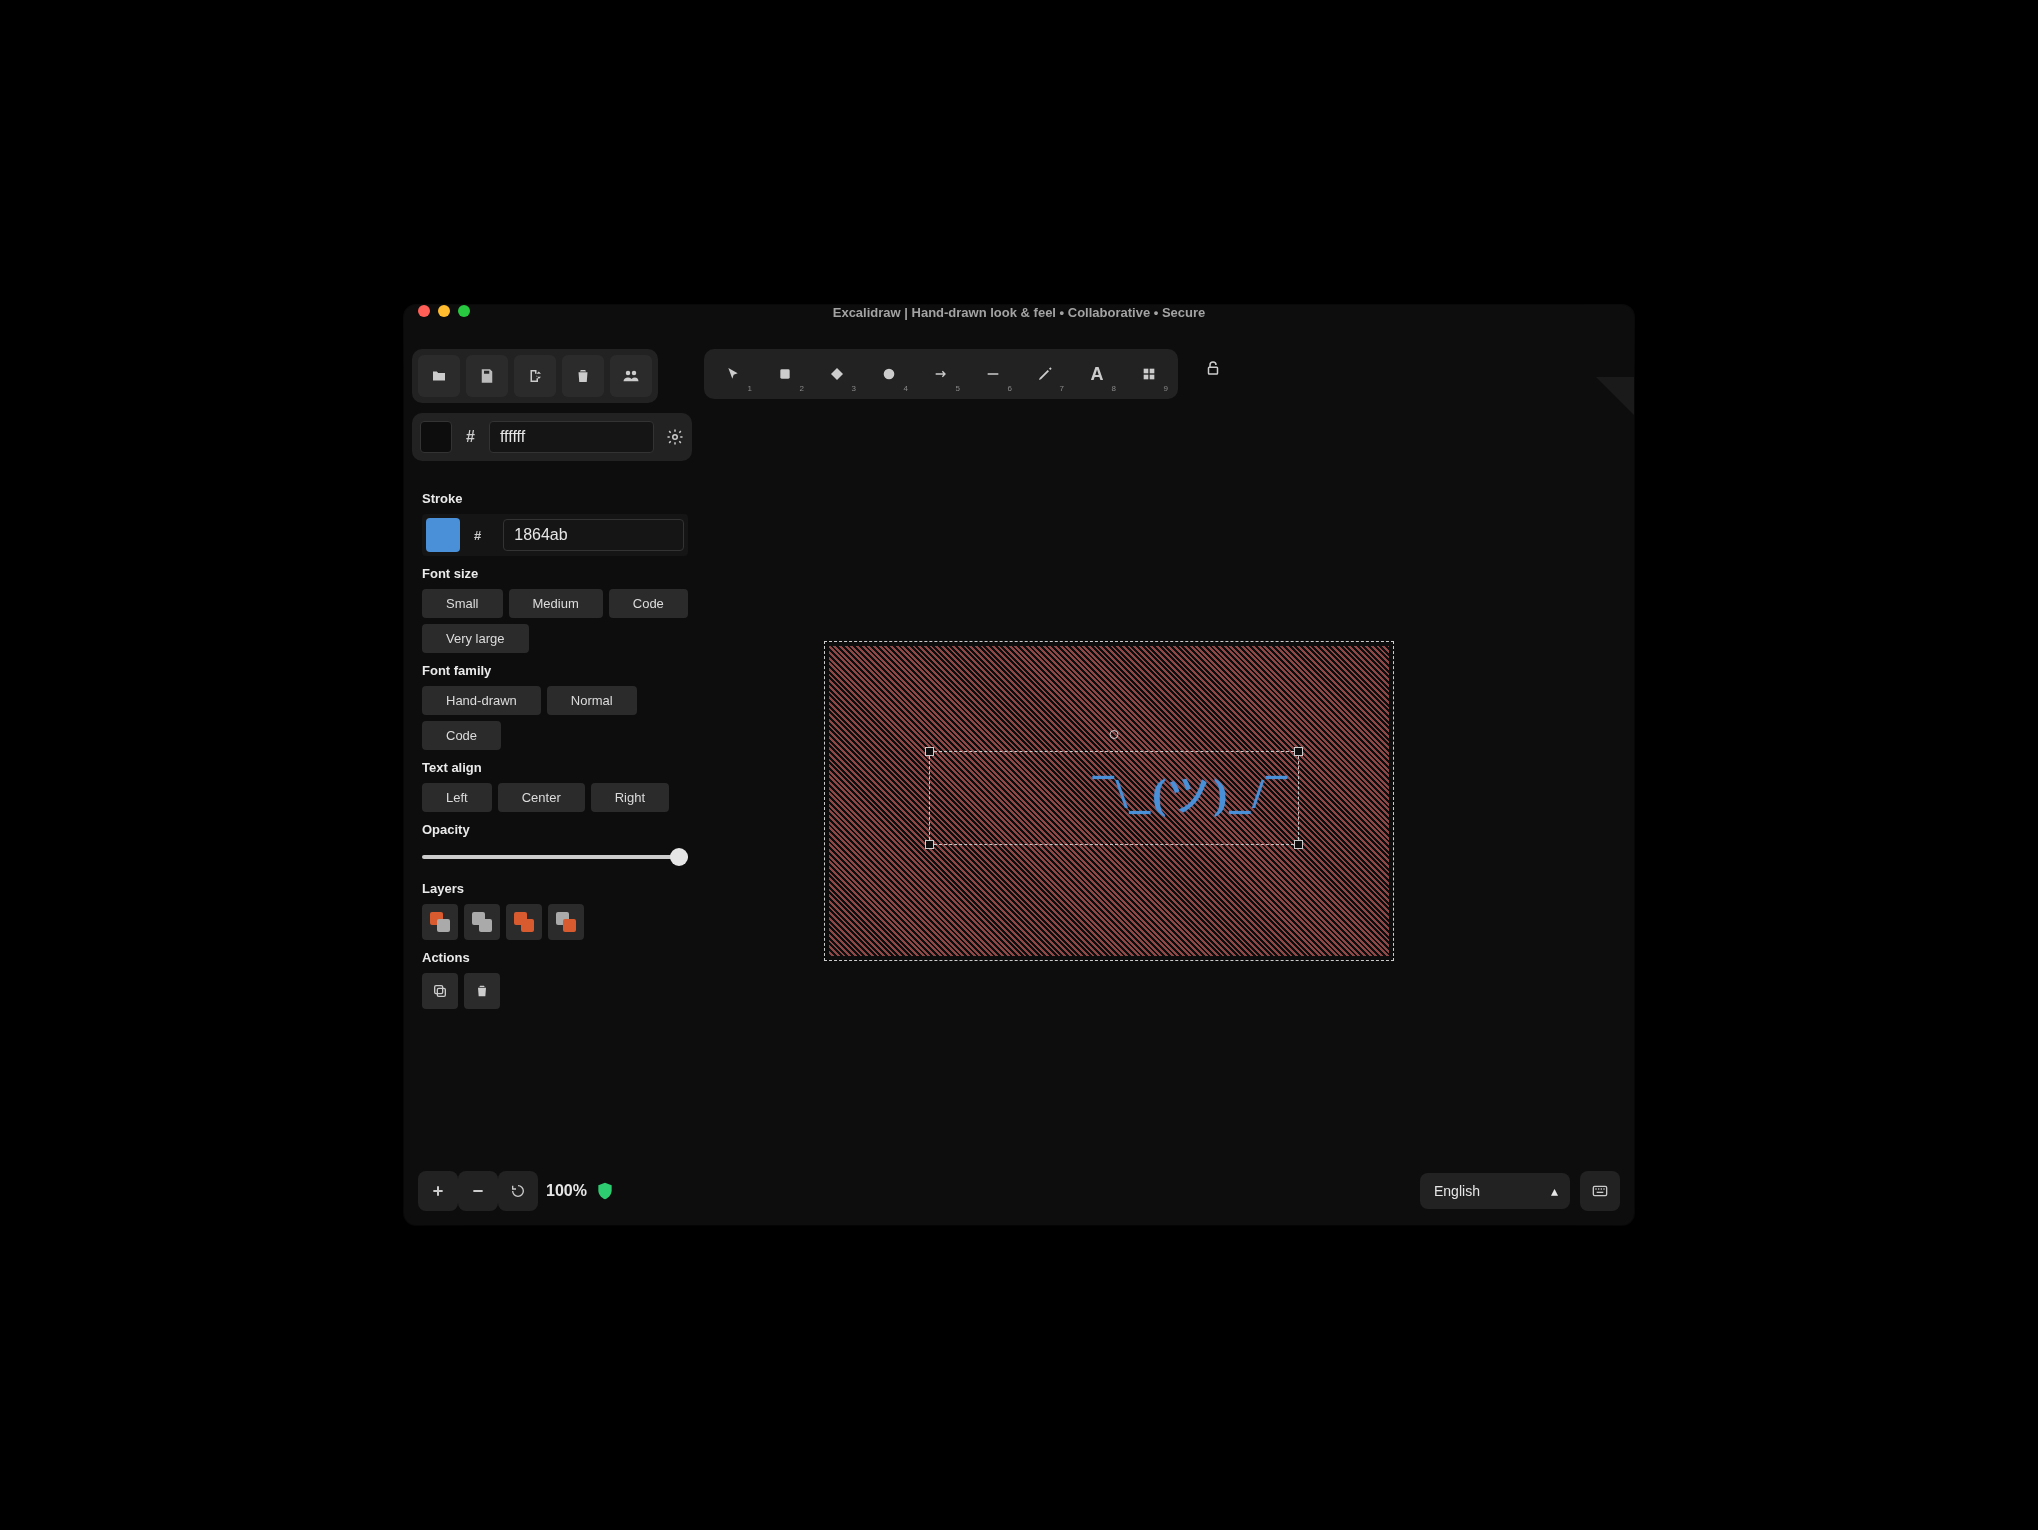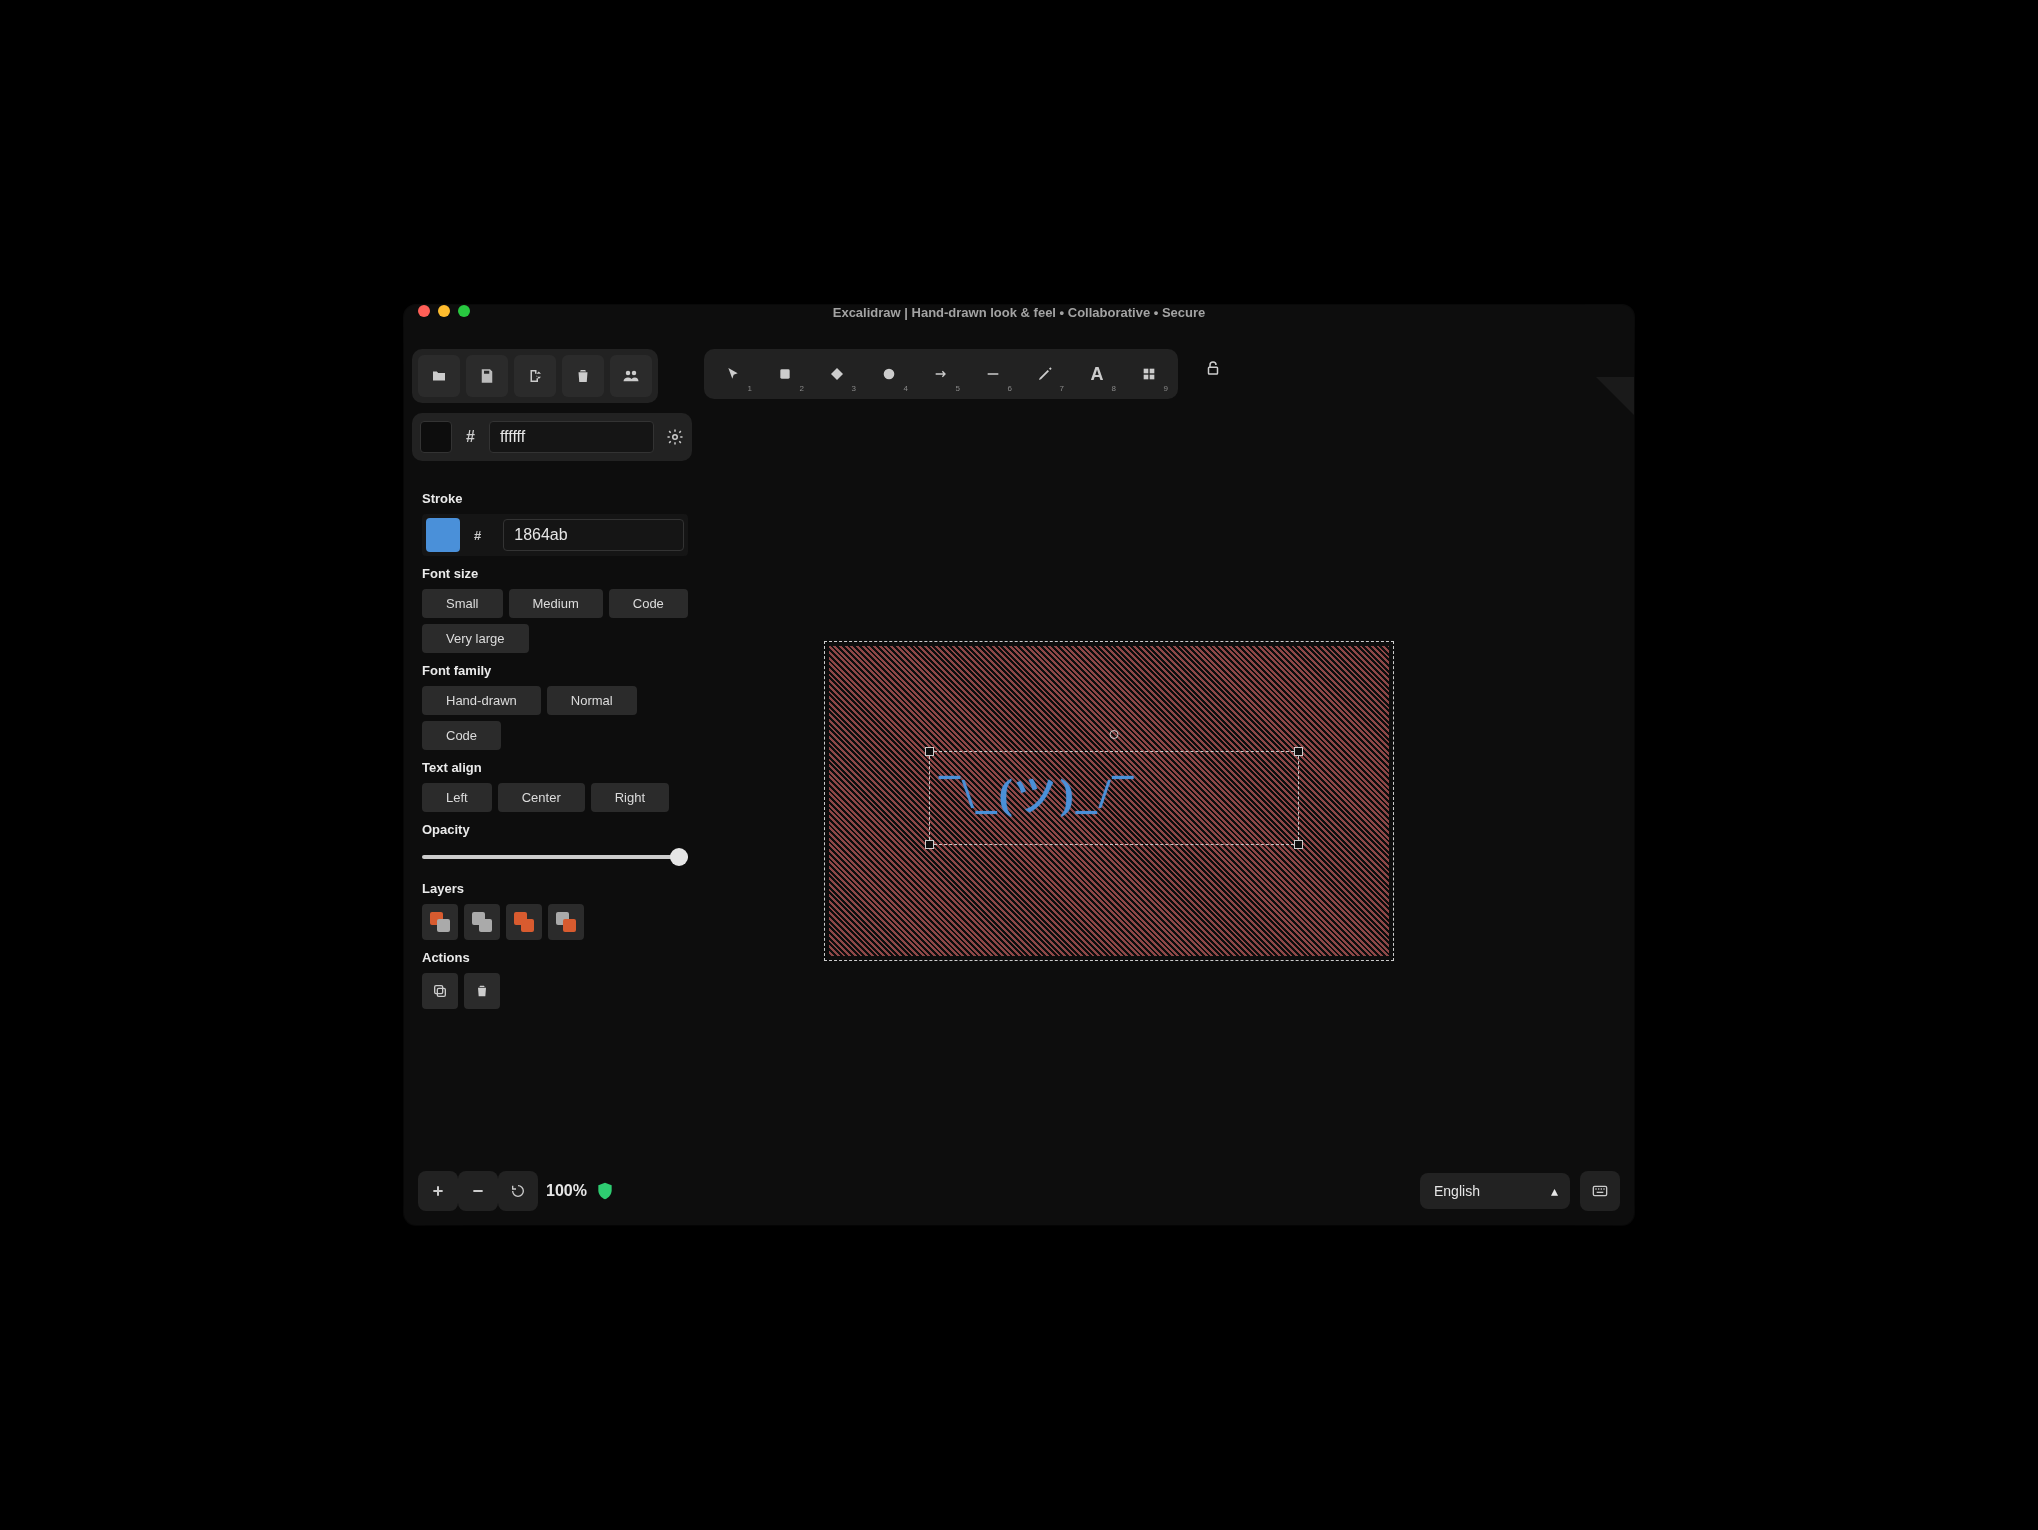--- a/index.html
+++ b/index.html
@@ -214,21 +214,21 @@
   border: 1px solid #ccc; border-radius: 50%;
   left: 50%; transform: translateX(-50%); top: -22px;
 }
 .shrug {
   position: absolute;
   top: 355px; left: 235px;
   width: 350px;
   color: #4a90d9; font-size: 42px;
   font-weight: 700; letter-spacing: 2px;
   font-family: "Comic Sans MS", cursive;
-  text-align: left;
+  text-align: right;
   text-shadow: 0 0 2px rgba(74,144,217,.5);
 }
 input[type=range]{
   -webkit-appearance:none; height:4px; background:#ccc; border-radius:2px;
 }
 input[type=range]::-webkit-slider-thumb{
   -webkit-appearance:none; width:18px; height:18px;
   border-radius:50%; background:#e6e6e6;
 }
 svg { display: block; }

